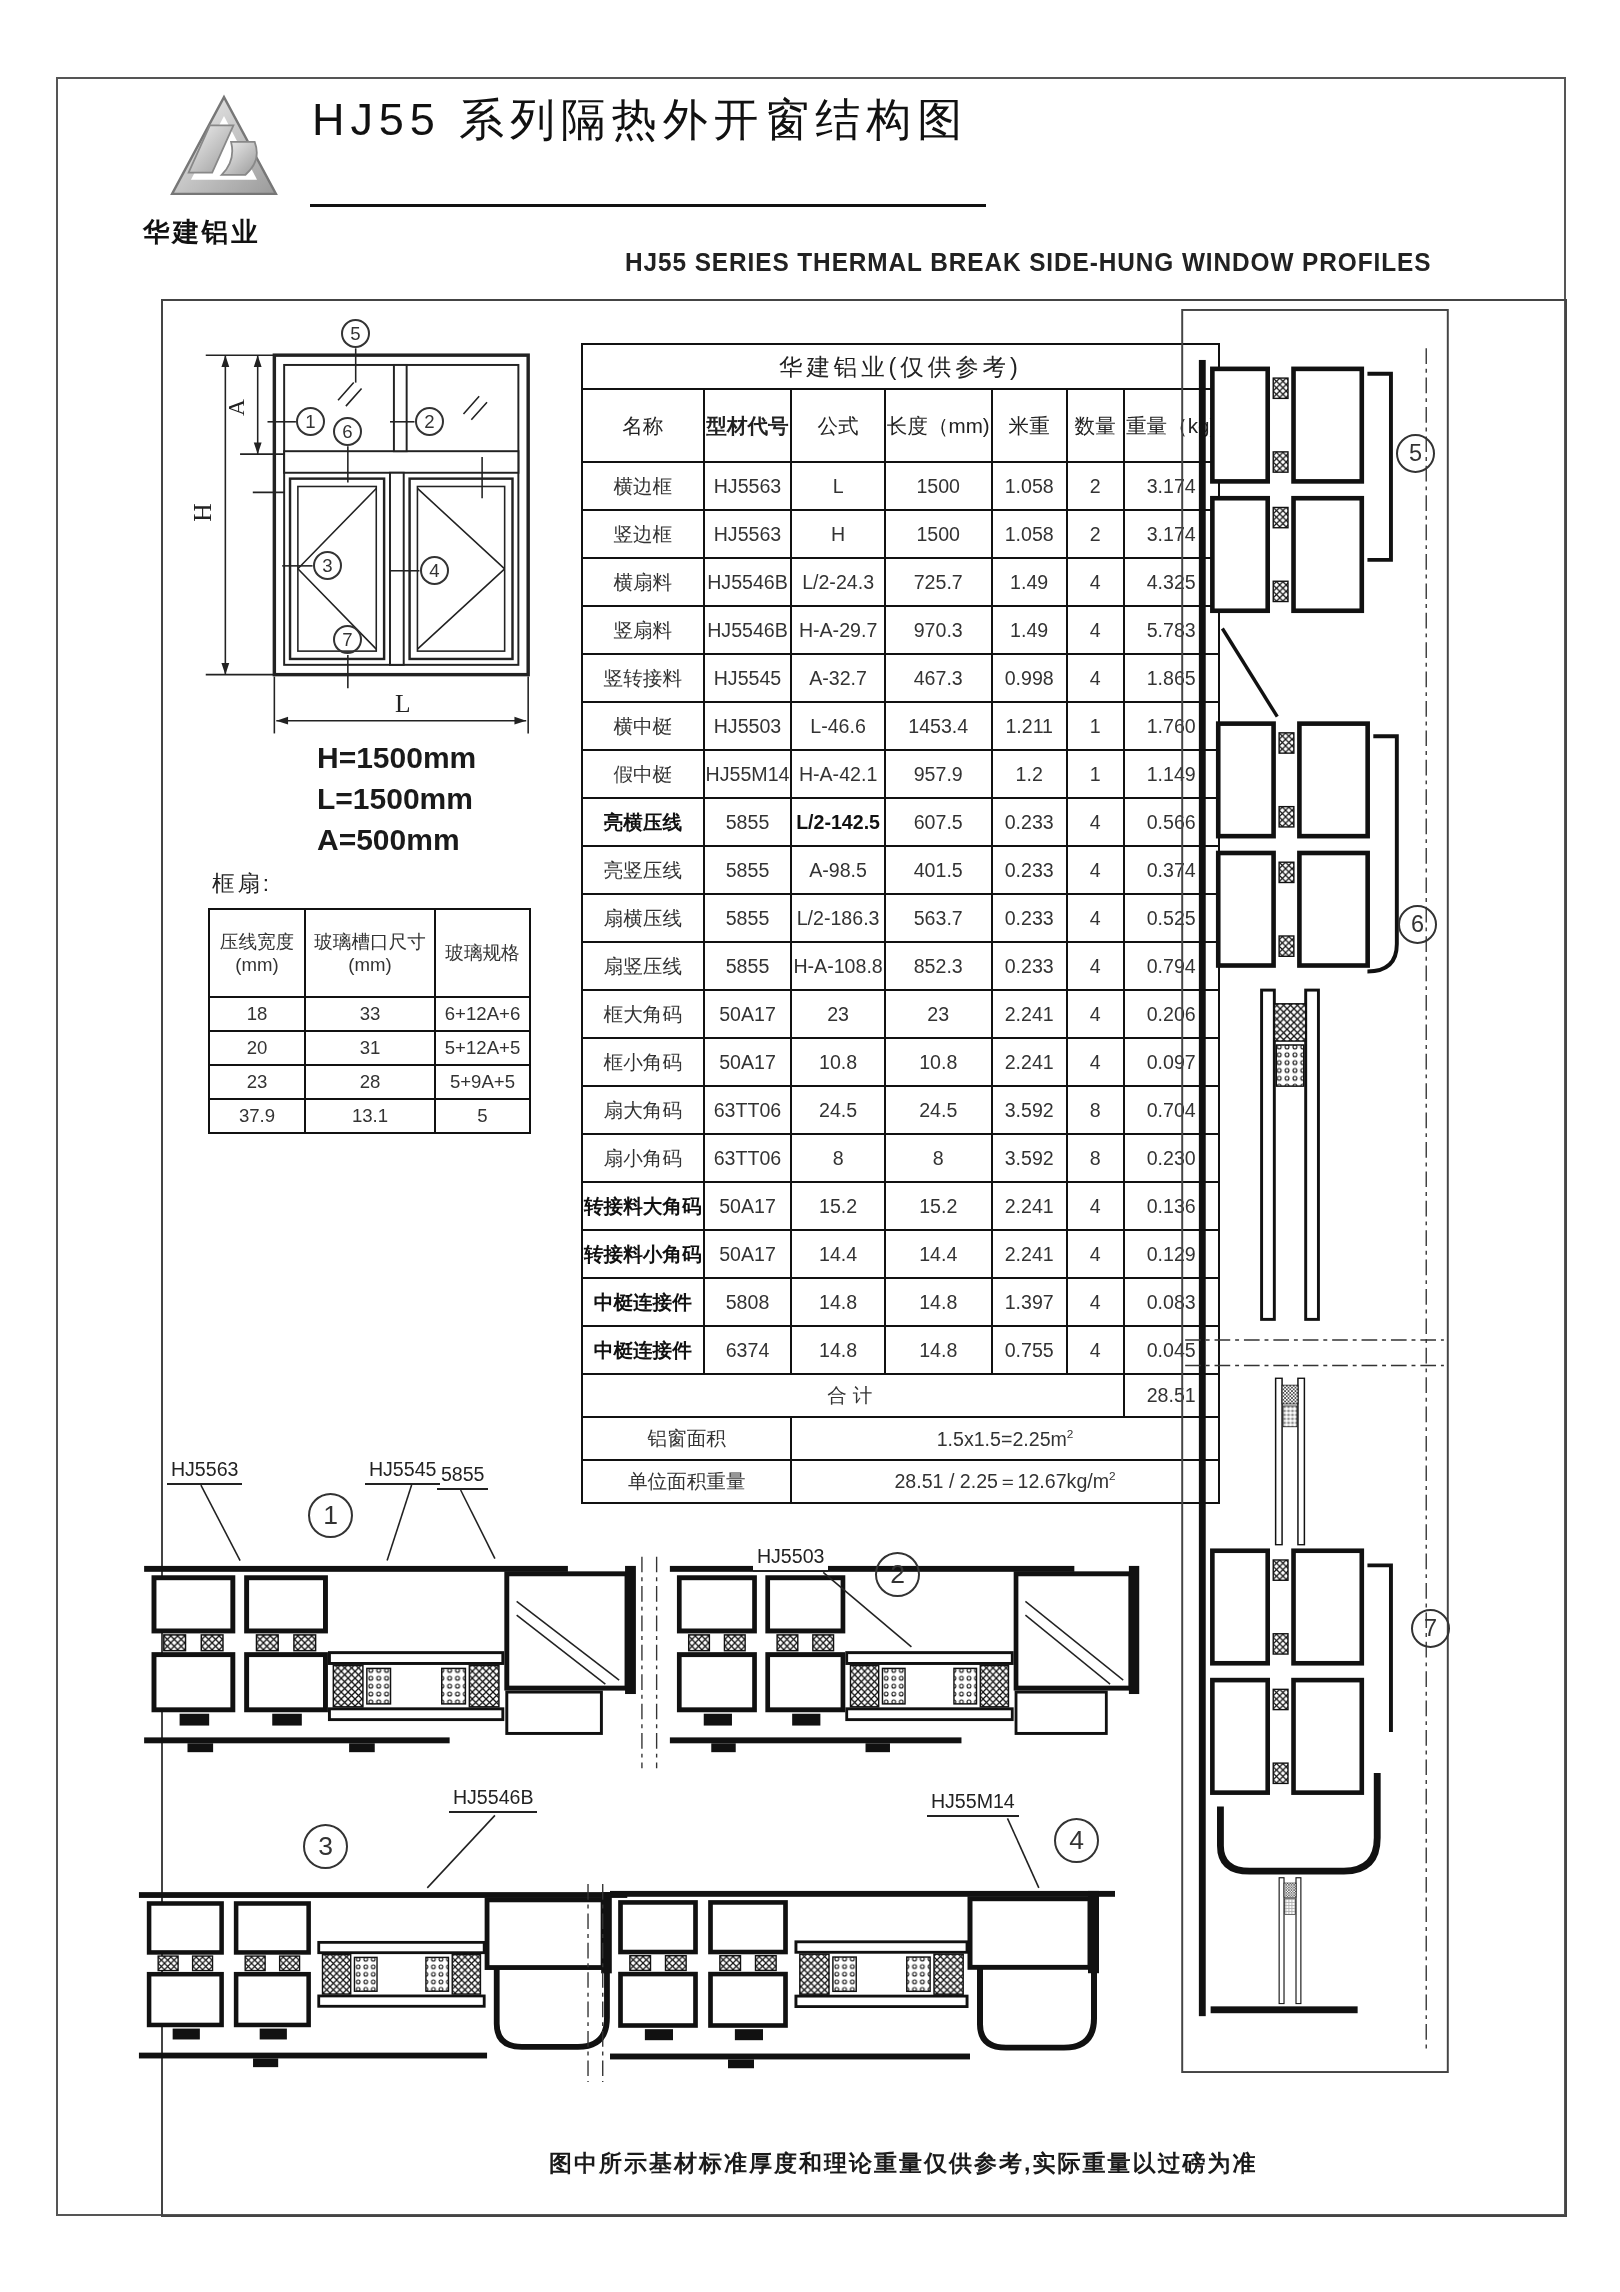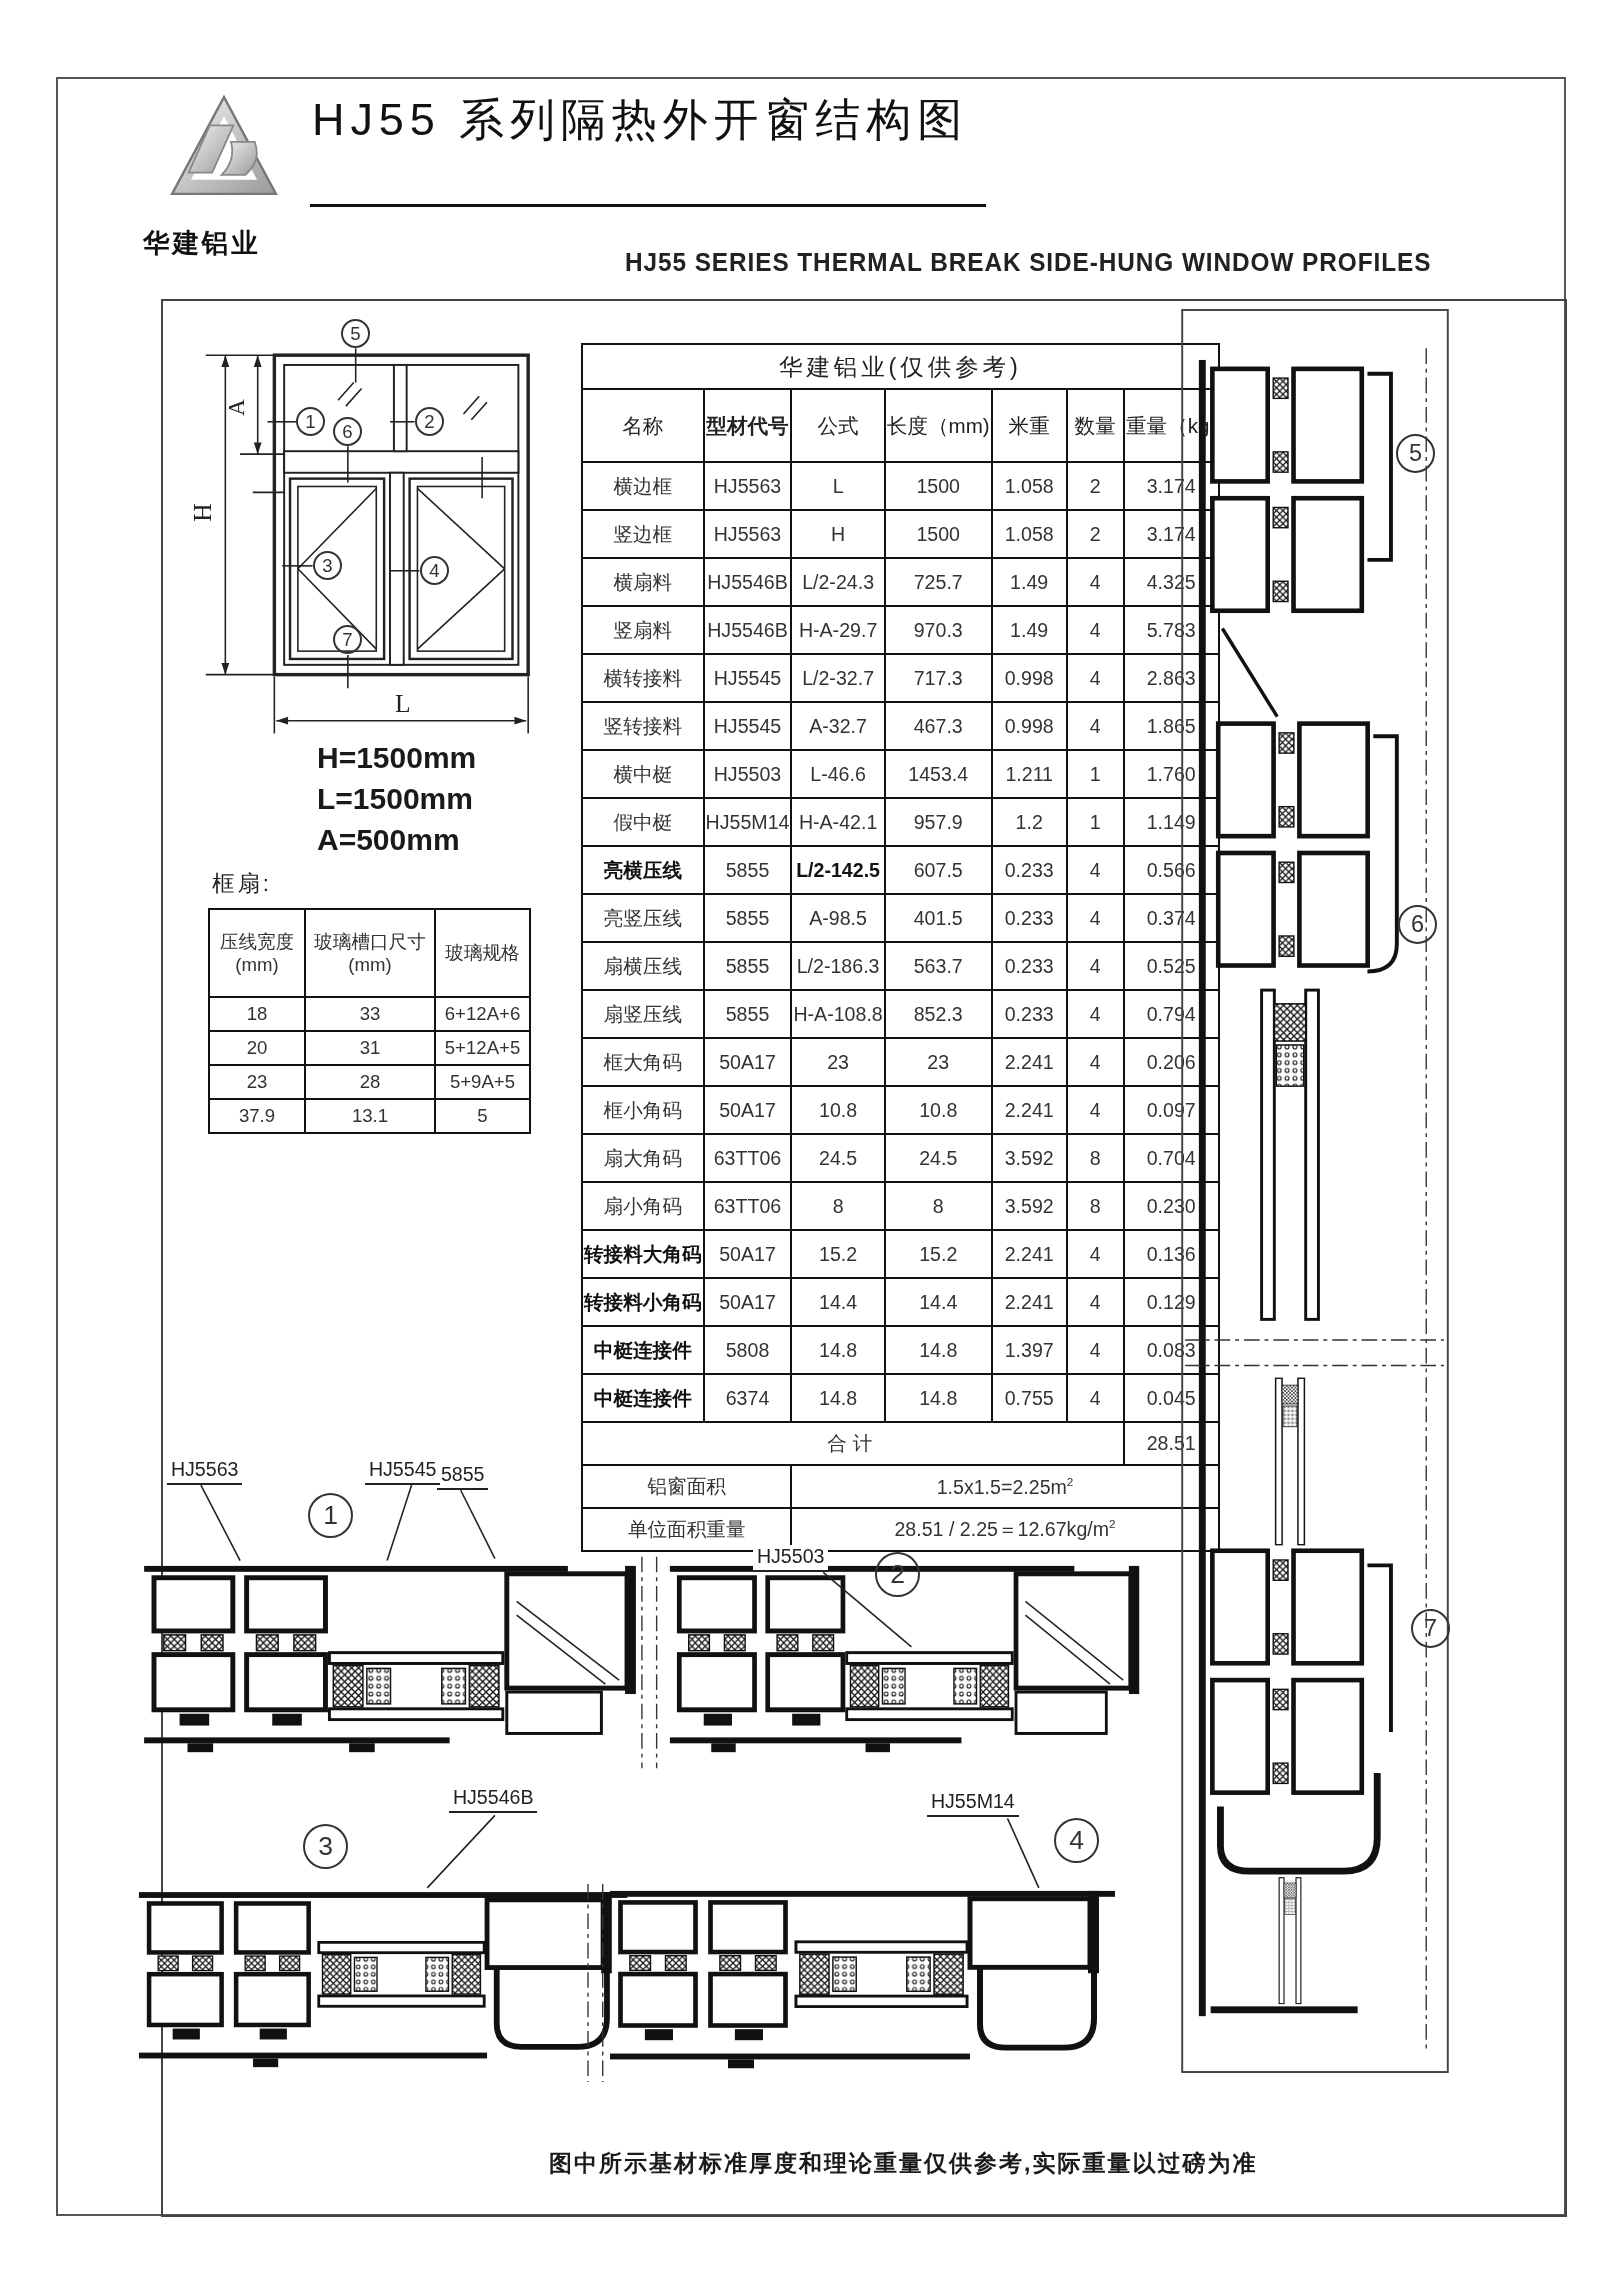--- a/index.html
+++ b/index.html
@@ -9,21 +9,21 @@
   
   #outer-border{left:56px;top:77px;width:1506px;height:2135px;border:2px solid #555;}
   #inner-border{left:161px;top:299px;width:1402px;height:1914px;border:2px solid #444;}
   #strip-box{left:1181px;top:309px;width:268px;height:1764px;}
   
   #title{left:312px;top:90px;font-size:45px;font-weight:normal;letter-spacing:5.9px;white-space:nowrap;}
   #title-underline{left:310px;top:204px;width:676px;height:2.9px;background:#111;}
   #subtitle{left:625px;top:247px;font-size:26.5px;font-weight:bold;letter-spacing:1px;
             transform:scaleX(.92);transform-origin:left;white-space:nowrap;color:#222;}
   #logo{left:165px;top:90px;width:118px;height:118px;}
-  #logo-text{left:143px;top:225px;font-size:26.5px;font-weight:bold;letter-spacing:2.9px;color:#111;}
+  #logo-text{left:143px;top:214px;font-size:26.5px;font-weight:bold;letter-spacing:2.9px;color:#111;}
   
   #dims{left:317px;top:737px;font-size:30px;font-weight:bold;font-family:"Liberation Sans",sans-serif;line-height:41px;color:#1a1a1a;}
   #frame-sash{left:212px;top:868px;font-size:22.5px;color:#222;letter-spacing:2.9px;}
   
   #glass-table{left:208px;top:908px;border-collapse:collapse;table-layout:fixed;}
   #glass-table td{border:2px solid #111;text-align:center;font-size:18.6px;color:#333;
                   white-space:pre-line;line-height:23.5px;}
   #glass-table tr.gh td{height:84px;}
   #glass-table tr.gr td{height:30px;}
   
@@ -319,29 +319,20 @@
           <td>4.325</td>
         </tr>
         <tr class="dr">
           <td>竖扇料</td>
           <td>HJ5546B</td>
           <td>H-A-29.7</td>
           <td>970.3</td>
           <td>1.49</td>
           <td>4</td>
           <td>5.783</td>
-        </tr>
-        <tr class="dr">
-          <td>横转接料</td>
-          <td>HJ5545</td>
-          <td>L/2-32.7</td>
-          <td>717.3</td>
-          <td>0.998</td>
-          <td>4</td>
-          <td>2.863</td>
         </tr>
         <tr class="dr">
           <td>竖转接料</td>
           <td>HJ5545</td>
           <td>A-32.7</td>
           <td>467.3</td>
           <td>0.998</td>
           <td>4</td>
           <td>1.865</td>
         </tr>

